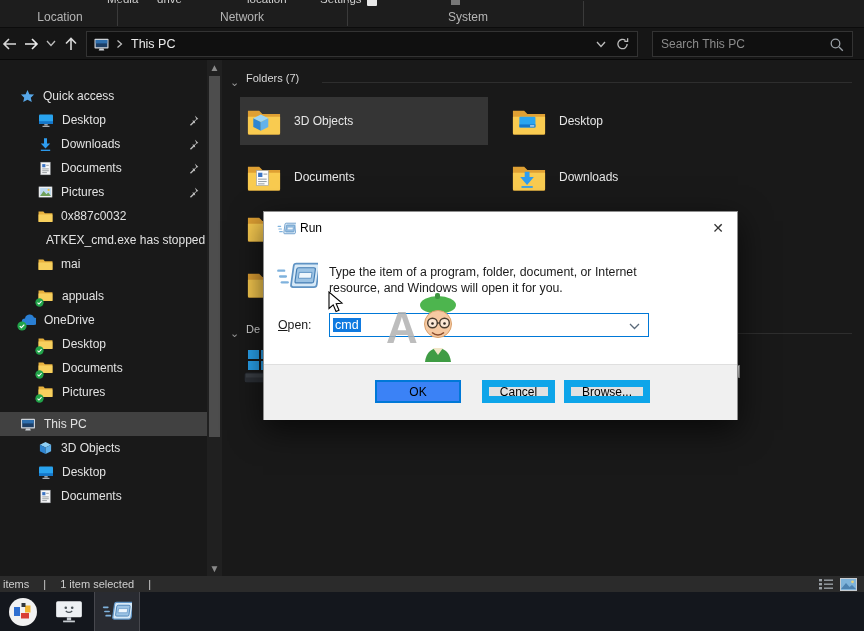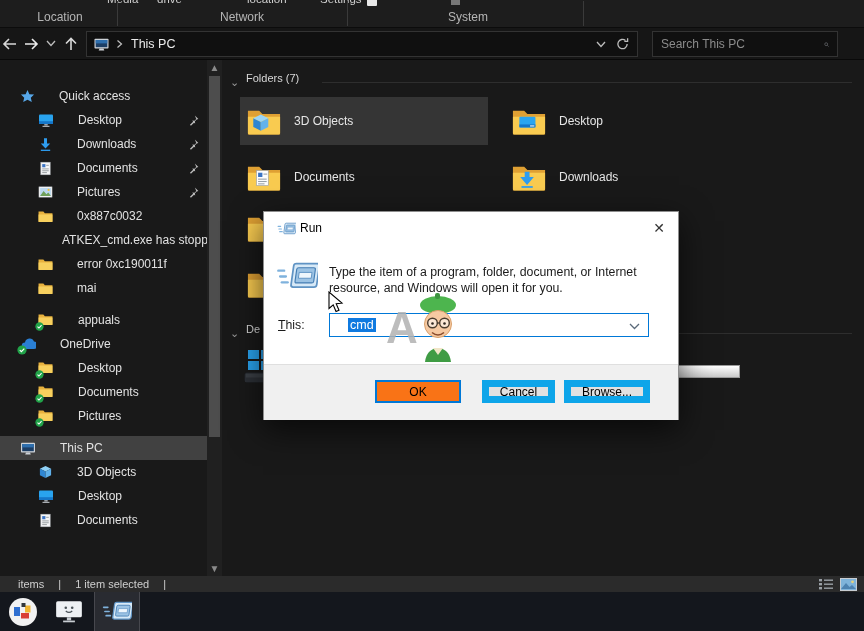--- a/index.html
+++ b/index.html
@@ -13,27 +13,27 @@
   .ribbon{position:absolute;left:0;top:0;width:864px;height:28px;background:#1d1d1d;overflow:hidden;border-bottom:1px solid #0c0c0c}
   .rpart{position:absolute;top:-7px;font-size:11.5px;color:#cfcfcf;white-space:nowrap}
   .rgroup{position:absolute;top:10px;font-size:12px;color:#b5b5b5;width:120px;text-align:center}
   .rsep{position:absolute;top:1px;width:1px;height:25px;background:#3a3a3a}
 
   
   .navbar{position:absolute;left:0;top:28px;width:864px;height:32px;background:#161616;border-bottom:1px solid #090909}
   .navico{position:absolute;top:8px}
   .addressbox{position:absolute;left:86px;top:3px;width:552px;height:26px;background:#101010;border:1px solid #333;display:flex;align-items:center}
   .crumbtxt{font-size:12.5px;color:#ececec;margin-left:8px}
-  .searchbox{position:absolute;left:652px;top:3px;width:186px;height:26px;background:#101010;border:1px solid #333;display:flex;align-items:center}
+  .searchbox{position:absolute;left:652px;top:3px;width:201px;height:26px;background:#101010;border:1px solid #333;display:flex;align-items:center}
   .searchbox input{flex:1;background:transparent;border:none;outline:none;color:#9a9a9a;font-size:12px;padding:0 8px;font-family:"Liberation Sans",sans-serif}
   .searchbox input::placeholder{color:#8b8b8b}
 
   
   .sidebar{position:absolute;left:0;top:60px;width:207px;height:516px;overflow:hidden;padding-top:24px}
-  .srow{height:24px;display:flex;align-items:center;gap:24px;padding-left:38px;width:207px}
+  .srow{height:24px;display:flex;align-items:center;gap:8px;padding-left:38px;width:207px}
   .srow.lv1{padding-left:20px}
   .srow.selrow{background:#414141}
   .slabel{font-size:12px;color:#e2e2e2;white-space:nowrap}
   .iwrap{position:relative;width:16px;height:15px;flex:none}
   .badge{position:absolute;left:-3px;bottom:-3px}
   .pin{margin-left:auto;margin-right:8px;flex:none}
   .spacer{height:8px}
   .sscroll{position:absolute;left:207px;top:60px;width:15px;height:516px;background:#202020}
   .sthumb{position:absolute;left:2px;top:16px;width:11px;height:361px;background:#4d4d4d}
   .sarrow{position:absolute;left:2px;color:#8a8a8a;font-size:10px;width:11px;text-align:center}
@@ -44,41 +44,41 @@
   .hrule{position:absolute;height:1px;background:#2e2e2e}
   .tile{position:absolute;width:248px;height:48px;display:flex;align-items:center;gap:12px;padding-left:6px}
   .tsel{background:#353535}
   .tlabel{font-size:12px;color:#e6e6e6}
   .usagebar{position:absolute;left:558px;top:365px;width:182px;height:13px;border:1px solid #9a9a9a;background:linear-gradient(#ffffff,#c9c9c9)}
   .reddots{position:absolute;left:651px;top:385px;width:4px;height:4px;background:#a04848;box-shadow:0 7px 0 #a04848}
 
   
   .statusbar{position:absolute;left:0;top:576px;width:864px;height:16px;background:#2b2b2b;display:flex;align-items:center;font-size:11px;color:#cfcfcf}
   .statusbar .st{margin-left:14px}
-  .statusbar .st:first-child{margin-left:18px}
+  .statusbar .st:first-child{margin-left:3px}
   .viewico{position:absolute;top:2px}
 
   
   .taskbar{position:absolute;left:0;top:592px;width:864px;height:39px;background:#14171d}
   .tbtn{position:absolute;top:0;height:39px;display:flex;align-items:center;justify-content:center}
   .tactive{background:rgba(255,255,255,.09);border-left:1px solid rgba(255,255,255,.14);border-right:1px solid rgba(255,255,255,.14)}
 
   
-  .dialog{position:absolute;left:263px;top:211px;width:416px;height:209px;background:#fff;border:1px solid #8e8e8e;box-shadow:0 10px 30px rgba(0,0,0,.65);z-index:50}
+  .dialog{position:absolute;left:263px;top:211px;width:475px;height:209px;background:#fff;border:1px solid #8e8e8e;box-shadow:0 10px 30px rgba(0,0,0,.65);z-index:50}
   .dtitle{position:absolute;left:0;top:0;width:100%;height:32px;background:#fff}
   .dtitletxt{position:absolute;left:36px;top:9px;font-size:12px;color:#000}
   .dclose{position:absolute;right:10px;top:7px;width:18px;height:18px;color:#333;font-size:14px;text-align:center;line-height:18px}
   .dmsg{position:absolute;left:65px;top:52px;font-size:12.3px;color:#1a1a1a;line-height:16px}
   .dopen{position:absolute;left:14px;top:106px;font-size:12.3px;color:#1a1a1a}
   .dopen::first-letter{text-decoration:underline}
-  .combo{position:absolute;left:65px;top:101px;width:320px;height:24px;background:#fff;border:1px solid #0078d7;display:flex;align-items:center;padding-left:18px}
+  .combo{position:absolute;left:65px;top:101px;width:320px;height:24px;background:#fff;border:1px solid #0078d7;display:flex;align-items:center;padding-left:3px}
   .cval{background:#0f7ae0;color:#fff;font-size:12.5px;padding:0 2px}
   .dfoot{position:absolute;left:0;top:152px;width:100%;height:56px;background:#f0f0f0;border-top:1px solid #dfdfdf}
   .btn{position:absolute;top:15px;height:23px;background:#e1e1e1;border:7px solid #0ea5e9;font-size:12px;color:#000;display:flex;align-items:center;justify-content:center;font-family:"Liberation Sans",sans-serif}
-  .btn.primary{border:1px solid #0078d7;box-shadow:inset 0 0 0 1px #0078d7;background:#f97316}
+  .btn.primary{border:1px solid #0078d7;box-shadow:inset 0 0 0 1px #0078d7;background:#3b82f6}
   .btn.browse::first-letter{text-decoration:underline}
 
   
   .watermark{position:absolute;left:386px;top:292px;display:flex;align-items:center;z-index:60;pointer-events:none}
   .wtxt{font-size:44px;font-weight:800;color:rgba(178,178,178,.85);letter-spacing:10px;line-height:44px}
   .cursor{position:absolute;left:328px;top:291px;z-index:70;pointer-events:none}
 </style>
 </head>
 <body>
 
@@ -293,26 +293,20 @@
     <div class="srow">
         <svg width="15" height="13" viewBox="0 0 16 14">
           <use href="#sfolder"></use>
         </svg>
         <span class="slabel">ATKEX_cmd.exe has stopped wor</span>
       </div>
     <div class="srow">
         <svg width="15" height="13" viewBox="0 0 16 14">
           <use href="#sfolder"></use>
         </svg>
-        <span class="slabel">error 0xc190011f</span>
-      </div>
-    <div class="srow">
-        <svg width="15" height="13" viewBox="0 0 16 14">
-          <use href="#sfolder"></use>
-        </svg>
         <span class="slabel">mai</span>
       </div>
     <div class="spacer"></div>
     <div class="srow">
         <span class="iwrap">
           <svg width="15" height="13" viewBox="0 0 16 14">
             <use href="#sfolder"></use>
           </svg>
           <svg class="badge" width="9" height="9" viewBox="0 0 10 10">
             <use href="#schk"></use>
@@ -507,21 +501,21 @@
       <span class="dtitletxt">Run</span>
       <div class="dclose">✕</div>
     </div>
     <svg class="abs" style="left:12px;top:47px" width="42" height="35" viewBox="0 0 36 30">
         <use href="#runic"></use>
       </svg>
     <div class="dmsg">
       <div>Type the item of a program, folder, document, or Internet</div>
       <div>resource, and Windows will open it for you.</div>
     </div>
-    <span class="dopen">This:</span>
+    <span class="dopen">Open:</span>
     <div class="combo">
       <span class="cval">cmd</span>
       <svg class="abs" style="right:8px;top:9px" width="11" height="7" viewBox="0 0 11 7">
           <path d="M1,1 L5.5,5.5 L10,1" stroke="#5a6a7a" stroke-width="1.3" fill="none"></path>
         </svg>
     </div>
     <div class="dfoot">
       <button class="btn primary" style="left:111px;width:86px">OK</button>
       <button class="btn" style="left:218px;width:73px">Cancel</button>
       <button class="btn browse" style="left:300px;width:86px">Browse...</button>

